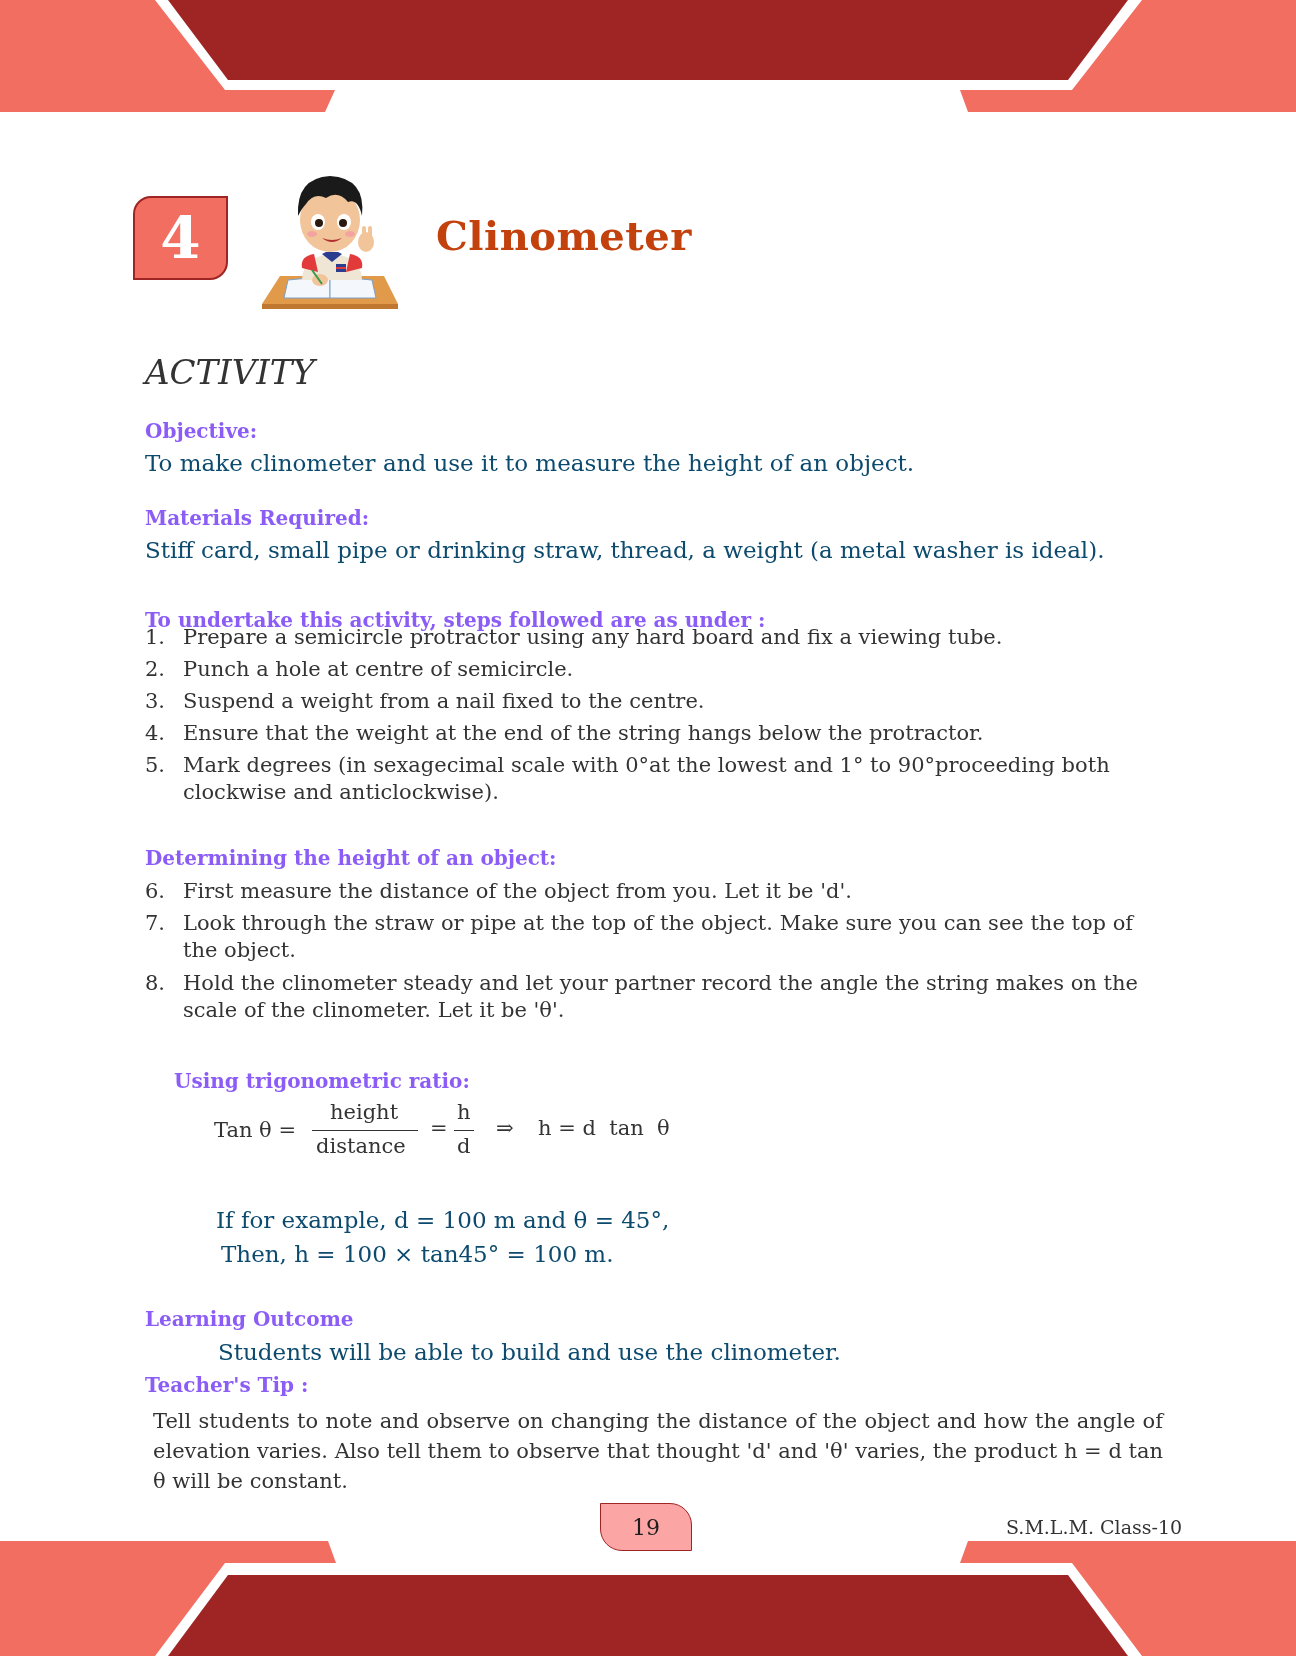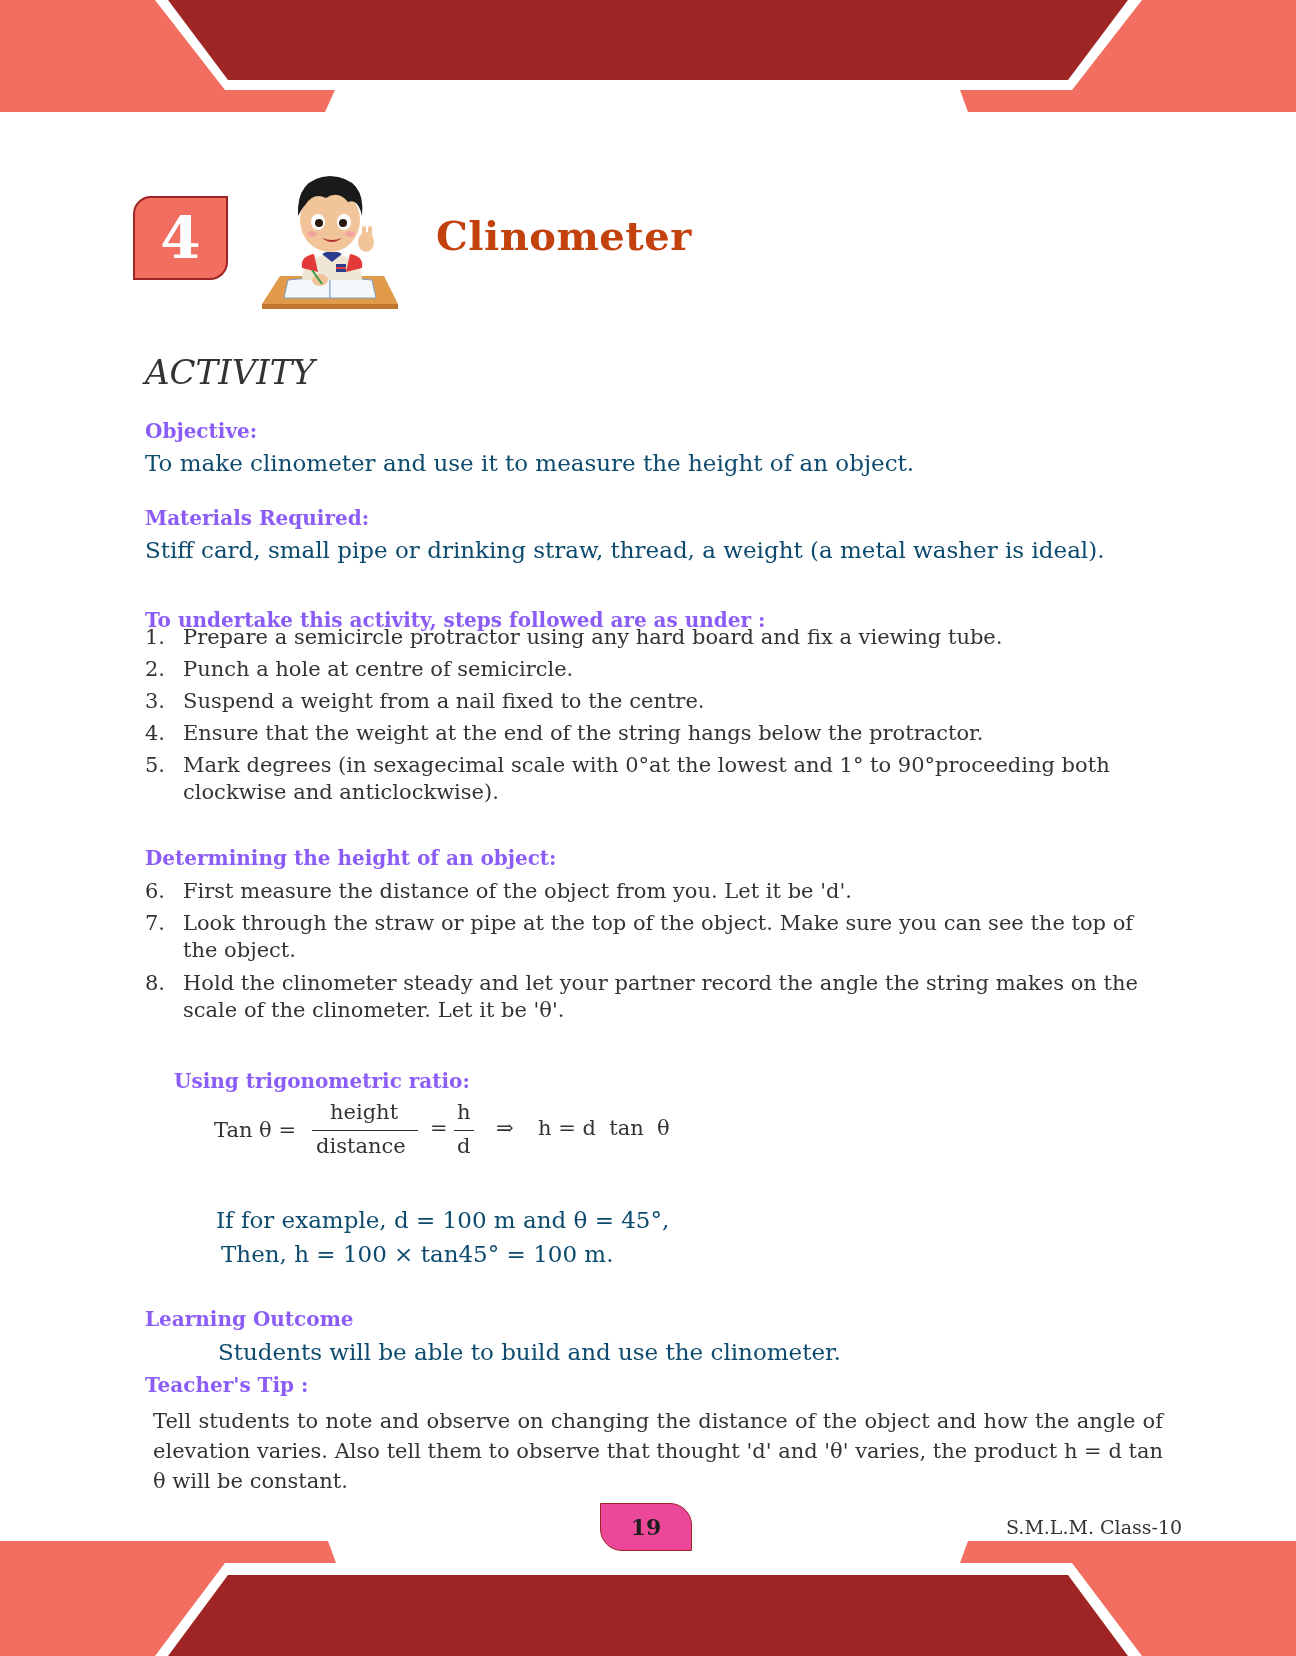--- a/index.html
+++ b/index.html
@@ -25,23 +25,23 @@
   .step { position:absolute; left:145px; width:1010px; font-size:21px; color:#333; line-height:27px; }
   .step .num { position:absolute; left:0; top:0; width:60px; }
   .step .txt { display:block; margin-left:38px; }
 
   .formula { position:absolute; left:214px; top:1096px; height:72px; font-size:21px; color:#333; }
   .formula span { position:absolute; white-space:nowrap; }
   .frac-line { position:absolute; height:1px; background:#333; }
 
   .tip { position:absolute; left:145px; top:1406px; width:1010px; font-size:21px; color:#333; line-height:30px; text-align:justify;margin-left:8px; }
 
-  .page-num { position:absolute; left:600px; top:1503px; width:92px; height:48px; background:#ec4899;
+  .page-num { position:absolute; left:600px; top:1503px; width:92px; height:48px; background:#fca5a5;
      border:1.5px solid #9f2424; border-radius:0 22px 0 22px; box-sizing:border-box;
-     font-weight:bold; font-size:22px; color:#1e1e1e; display:flex; align-items:center; justify-content:center; }
+     font-weight:normal; font-size:22px; color:#1e1e1e; display:flex; align-items:center; justify-content:center; }
   .footer-label { position:absolute; left:1006px; top:1516px; font-size:19px; color:#333; }
 </style>
 </head>
 <body>
 
 <div class="deco page-top">
   <svg width="1296" height="115" viewBox="0 0 1296 115">
     <polygon points="0,0 155,0 225,90 335,90 325,112 0,112" fill="#f26e61"></polygon>
     <polygon points="1296,0 1142,0 1072,90 960,90 968,112 1296,112" fill="#f26e61"></polygon>
     <polygon points="168,0 1128,0 1068,80 228,80" fill="#9f2424"></polygon>

